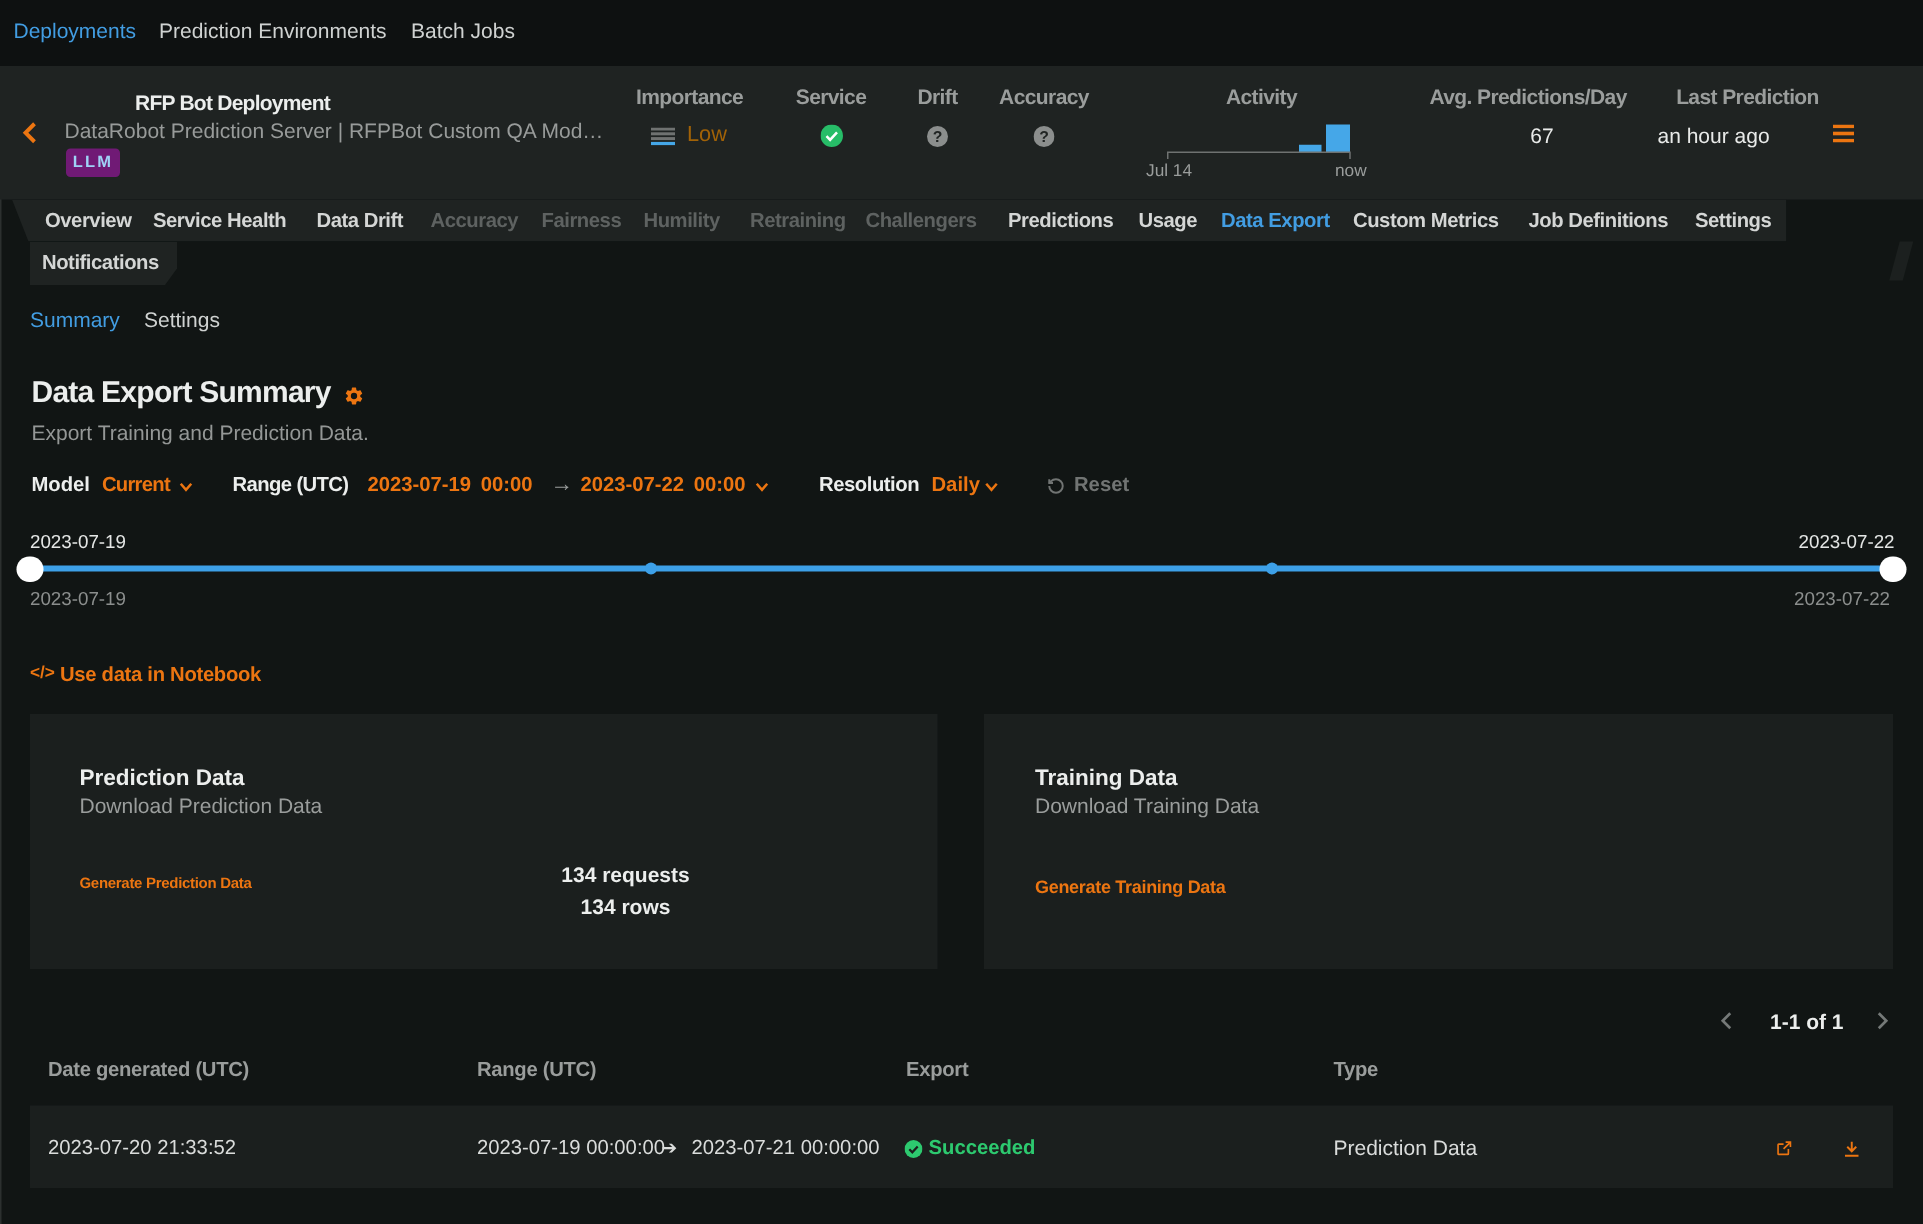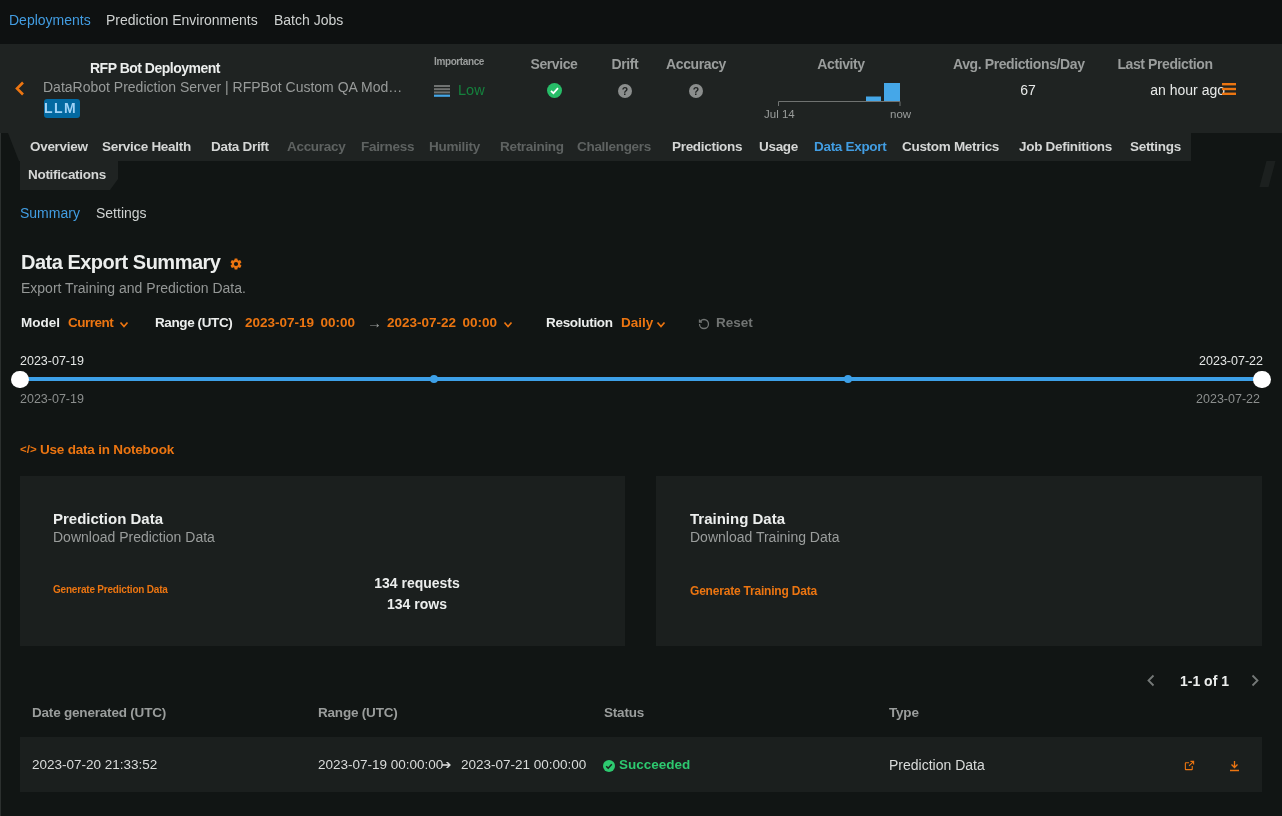--- a/index.html
+++ b/index.html
@@ -28,37 +28,37 @@
 
   <div class="abs" style="left:0; top:133px; width:1191px; height:28px; background:#1f2322; clip-path:polygon(8px 0, 1191px 0, 1191px 28px, 19px 28px);"></div>
   <div class="abs" style="left:20px; top:161px; width:98px; height:29px; background:#1f2322; clip-path:polygon(0 0, 98px 0, 98px 18px, 90px 29px, 0 29px);"></div>
   <div class="abs" style="left:1263px; top:161px; width:9px; height:26px; background:#1c201f; transform:skewX(-15deg);"></div>
 
   <svg class="abs" style="left:14px; top:81px;" width="11" height="15" viewBox="0 0 11 15">
       <path d="M9 1.5 L3 7.5 L9 13.5" stroke="#ec7511" stroke-width="2.6" fill="none"></path>
     </svg>
   <div class="abs white b" style="left:43px; top:60px; font-size:14px; letter-spacing:-0.5px;padding-left:47px;">RFP Bot Deployment</div>
   <div class="abs" style="left:43px; top:79px; font-size:14px; color:#989b9a;">DataRobot Prediction Server | RFPBot Custom QA Mod…</div>
-  <div class="abs" style="left:44px; top:99px; width:36px; height:19px; background:#0369a1; border-radius:3px; line-height:19px; font-size:14px; font-weight:bold; color:#9fd2f6; letter-spacing:1.5px;">LLM</div>
+  <div class="abs" style="left:44px; top:99px; width:36px; height:19px; background:#701a75; border-radius:3px; text-align:center; line-height:19px; font-size:11px; font-weight:bold; color:#9fd2f6; letter-spacing:1.5px;">LLM</div>
 
-  <div class="abs gray b" style="top:55.5px; left:424px; width:70px; text-align:center; font-size:10px; letter-spacing:-0.4px;">Importance</div>
+  <div class="abs gray b" style="top:55.5px; left:424px; width:70px; text-align:center; font-size:14px; letter-spacing:-0.4px;">Importance</div>
   <div class="abs gray b" style="top:55.5px; left:519px; width:70px; text-align:center; font-size:14px; letter-spacing:-0.4px;">Service</div>
   <div class="abs gray b" style="top:55.5px; left:590px; width:70px; text-align:center; font-size:14px; letter-spacing:-0.4px;">Drift</div>
   <div class="abs gray b" style="top:55.5px; left:661px; width:70px; text-align:center; font-size:14px; letter-spacing:-0.4px;">Accuracy</div>
   <div class="abs gray b" style="top:55.5px; left:806px; width:70px; text-align:center; font-size:14px; letter-spacing:-0.4px;">Activity</div>
   <div class="abs gray b" style="top:55.5px; left:953px; width:150px; text-align:left; font-size:14px; letter-spacing:-0.4px;">Avg. Predictions/Day</div>
   <div class="abs gray b" style="top:55.5px; left:1105px; width:120px; text-align:center; font-size:14px; letter-spacing:-0.4px;">Last Prediction</div>
 
   <svg class="abs" style="left:434px; top:84.5px;" width="16" height="12" viewBox="0 0 16 12">
     <rect x="0" y="0" width="16" height="2" fill="#6f7271"></rect>
     <rect x="0" y="3.2" width="16" height="2" fill="#6f7271"></rect>
     <rect x="0" y="6.4" width="16" height="2" fill="#6f7271"></rect>
     <rect x="0" y="9.6" width="16" height="2.2" fill="#45a7e8"></rect>
   </svg>
-  <div class="abs" style="left:458px; top:81.5px; font-size:14.5px; color:#15803d;">Low</div>
+  <div class="abs" style="left:458px; top:81.5px; font-size:14.5px; color:#a16207;">Low</div>
 
   <svg class="abs" style="left:547px; top:83px;" width="15" height="15" viewBox="0 0 15 15">
     <circle cx="7.5" cy="7.5" r="7.5" fill="#27bd68"></circle>
     <path d="M4 7.8 L6.4 10.2 L11 5.2" stroke="#fff" stroke-width="1.7" fill="none"></path>
   </svg>
 
   <svg class="abs" style="left:618px; top:84px;" width="14" height="14" viewBox="0 0 14 14">
     <circle cx="7" cy="7" r="7" fill="#8b8e8d"></circle>
     <text x="7" y="10.8" font-size="10.5" font-weight="bold" fill="#202423" text-anchor="middle" font-family="Liberation Sans">?</text>
   </svg>
@@ -69,21 +69,21 @@
 
   <svg class="abs" style="left:770px; top:80px;" width="140" height="28" viewBox="0 0 140 28">
     <rect x="96" y="16.5" width="15" height="5" fill="#45a7e8"></rect>
     <rect x="114" y="3" width="16" height="18.5" fill="#45a7e8"></rect>
     <path d="M8.5 26 L8.5 21.5 L130 21.5 L130 26" stroke="#6f7271" stroke-width="1" fill="none"></path>
   </svg>
   <div class="abs gray" style="left:764px; top:108px; font-size:11.5px;">Jul 14</div>
   <div class="abs gray" style="left:890px; top:108px; font-size:11.5px;">now</div>
 
   <div class="abs" style="top:82px; left:953px; width:150px; text-align:center; font-size:14px; color:#e8eae9;">67</div>
-  <div class="abs" style="top:82px; left:1105px; width:120px; text-align:right; font-size:14px; color:#e8eae9;">an hour ago</div>
+  <div class="abs" style="top:82px; left:1105px; width:120px; text-align:left; font-size:14px; color:#e8eae9;">an hour ago</div>
 
   <svg class="abs" style="left:1222px; top:83px;" width="14" height="12" viewBox="0 0 14 12">
     <rect x="0" y="0" width="14" height="2.4" fill="#ec7511"></rect>
     <rect x="0" y="4.8" width="14" height="2.4" fill="#ec7511"></rect>
     <rect x="0" y="9.6" width="14" height="2.4" fill="#ec7511"></rect>
   </svg>
 
   <span class="tab" style="left:30px;">Overview</span>
   <span class="tab" style="left:102px;">Service Health</span>
   <span class="tab" style="left:211px;">Data Drift</span>
@@ -159,21 +159,21 @@
   <svg class="abs" style="left:1146px; top:674px;" width="10" height="13" viewBox="0 0 10 13">
       <path d="M7.5 1.5 L2.5 6.5 L7.5 11.5" stroke="#757978" stroke-width="1.8" fill="none"></path>
     </svg>
   <div class="abs white b" style="left:1180px; top:672.5px; font-size:14px;">1-1 of 1</div>
   <svg class="abs" style="left:1250px; top:674px;" width="10" height="13" viewBox="0 0 10 13">
       <path d="M2.5 1.5 L7.5 6.5 L2.5 11.5" stroke="#757978" stroke-width="1.8" fill="none"></path>
     </svg>
 
   <div class="abs gray b" style="left:32px; top:704.5px; font-size:13.5px; letter-spacing:-0.2px;">Date generated (UTC)</div>
   <div class="abs gray b" style="left:318px; top:704.5px; font-size:13.5px; letter-spacing:-0.2px;">Range (UTC)</div>
-  <div class="abs gray b" style="left:604px; top:704.5px; font-size:13.5px; letter-spacing:-0.2px;">Status</div>
+  <div class="abs gray b" style="left:604px; top:704.5px; font-size:13.5px; letter-spacing:-0.2px;">Export</div>
   <div class="abs gray b" style="left:889px; top:704.5px; font-size:13.5px; letter-spacing:-0.2px;">Type</div>
 
   <div class="abs" style="left:20px; top:737px; width:1242px; height:55px; background:#1b1f1e;"></div>
   <div class="abs" style="left:32px; top:757px; font-size:13.5px; color:#dadcdb;">2023-07-20 21:33:52</div>
   <div class="abs" style="left:318px; top:757px; font-size:13.5px; color:#dadcdb;">2023-07-19 00:00:00</div>
   <div class="abs" style="left:441px; top:757px; font-size:12.5px; color:#dadcdb;">➔</div>
   <div class="abs" style="left:461px; top:757px; font-size:13.5px; color:#dadcdb;">2023-07-21 00:00:00</div>
   <svg class="abs" style="left:603px; top:759.5px;" width="12" height="12" viewBox="0 0 12 12">
     <circle cx="6" cy="6" r="6" fill="#2dc96f"></circle>
     <path d="M3.2 6.2 L5.2 8.2 L8.8 4.3" stroke="#1b1f1e" stroke-width="1.5" fill="none"></path>

